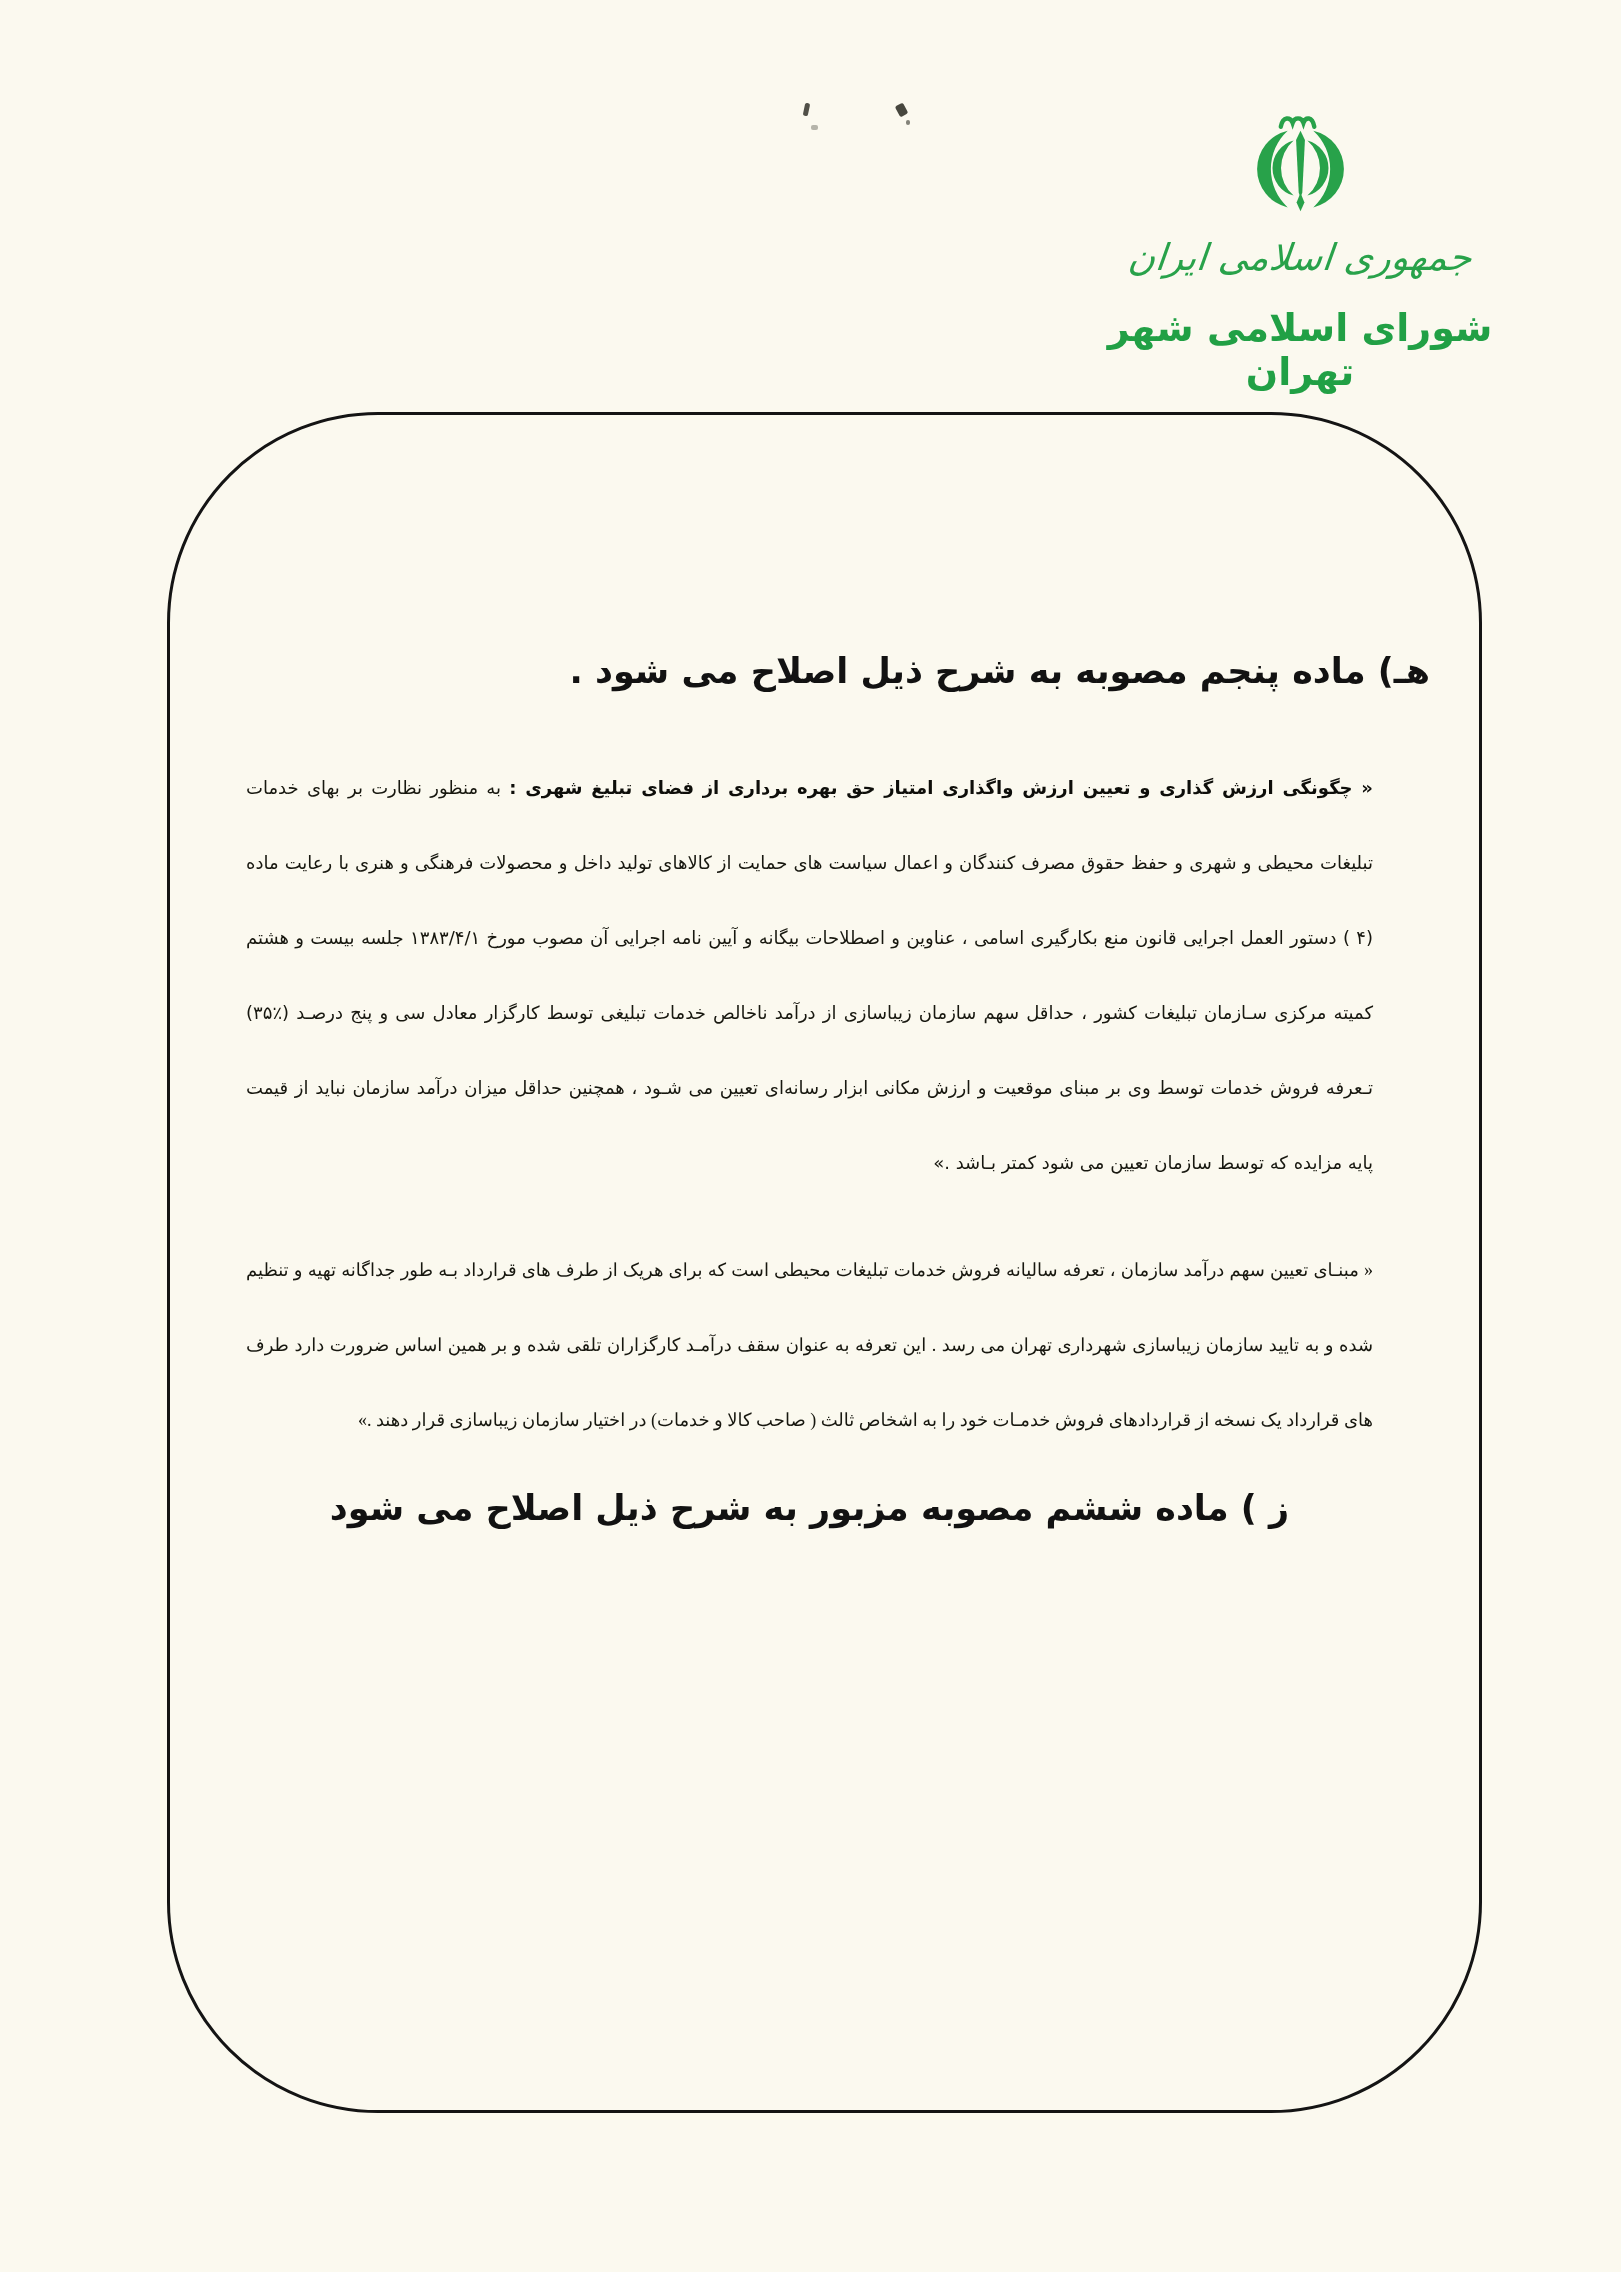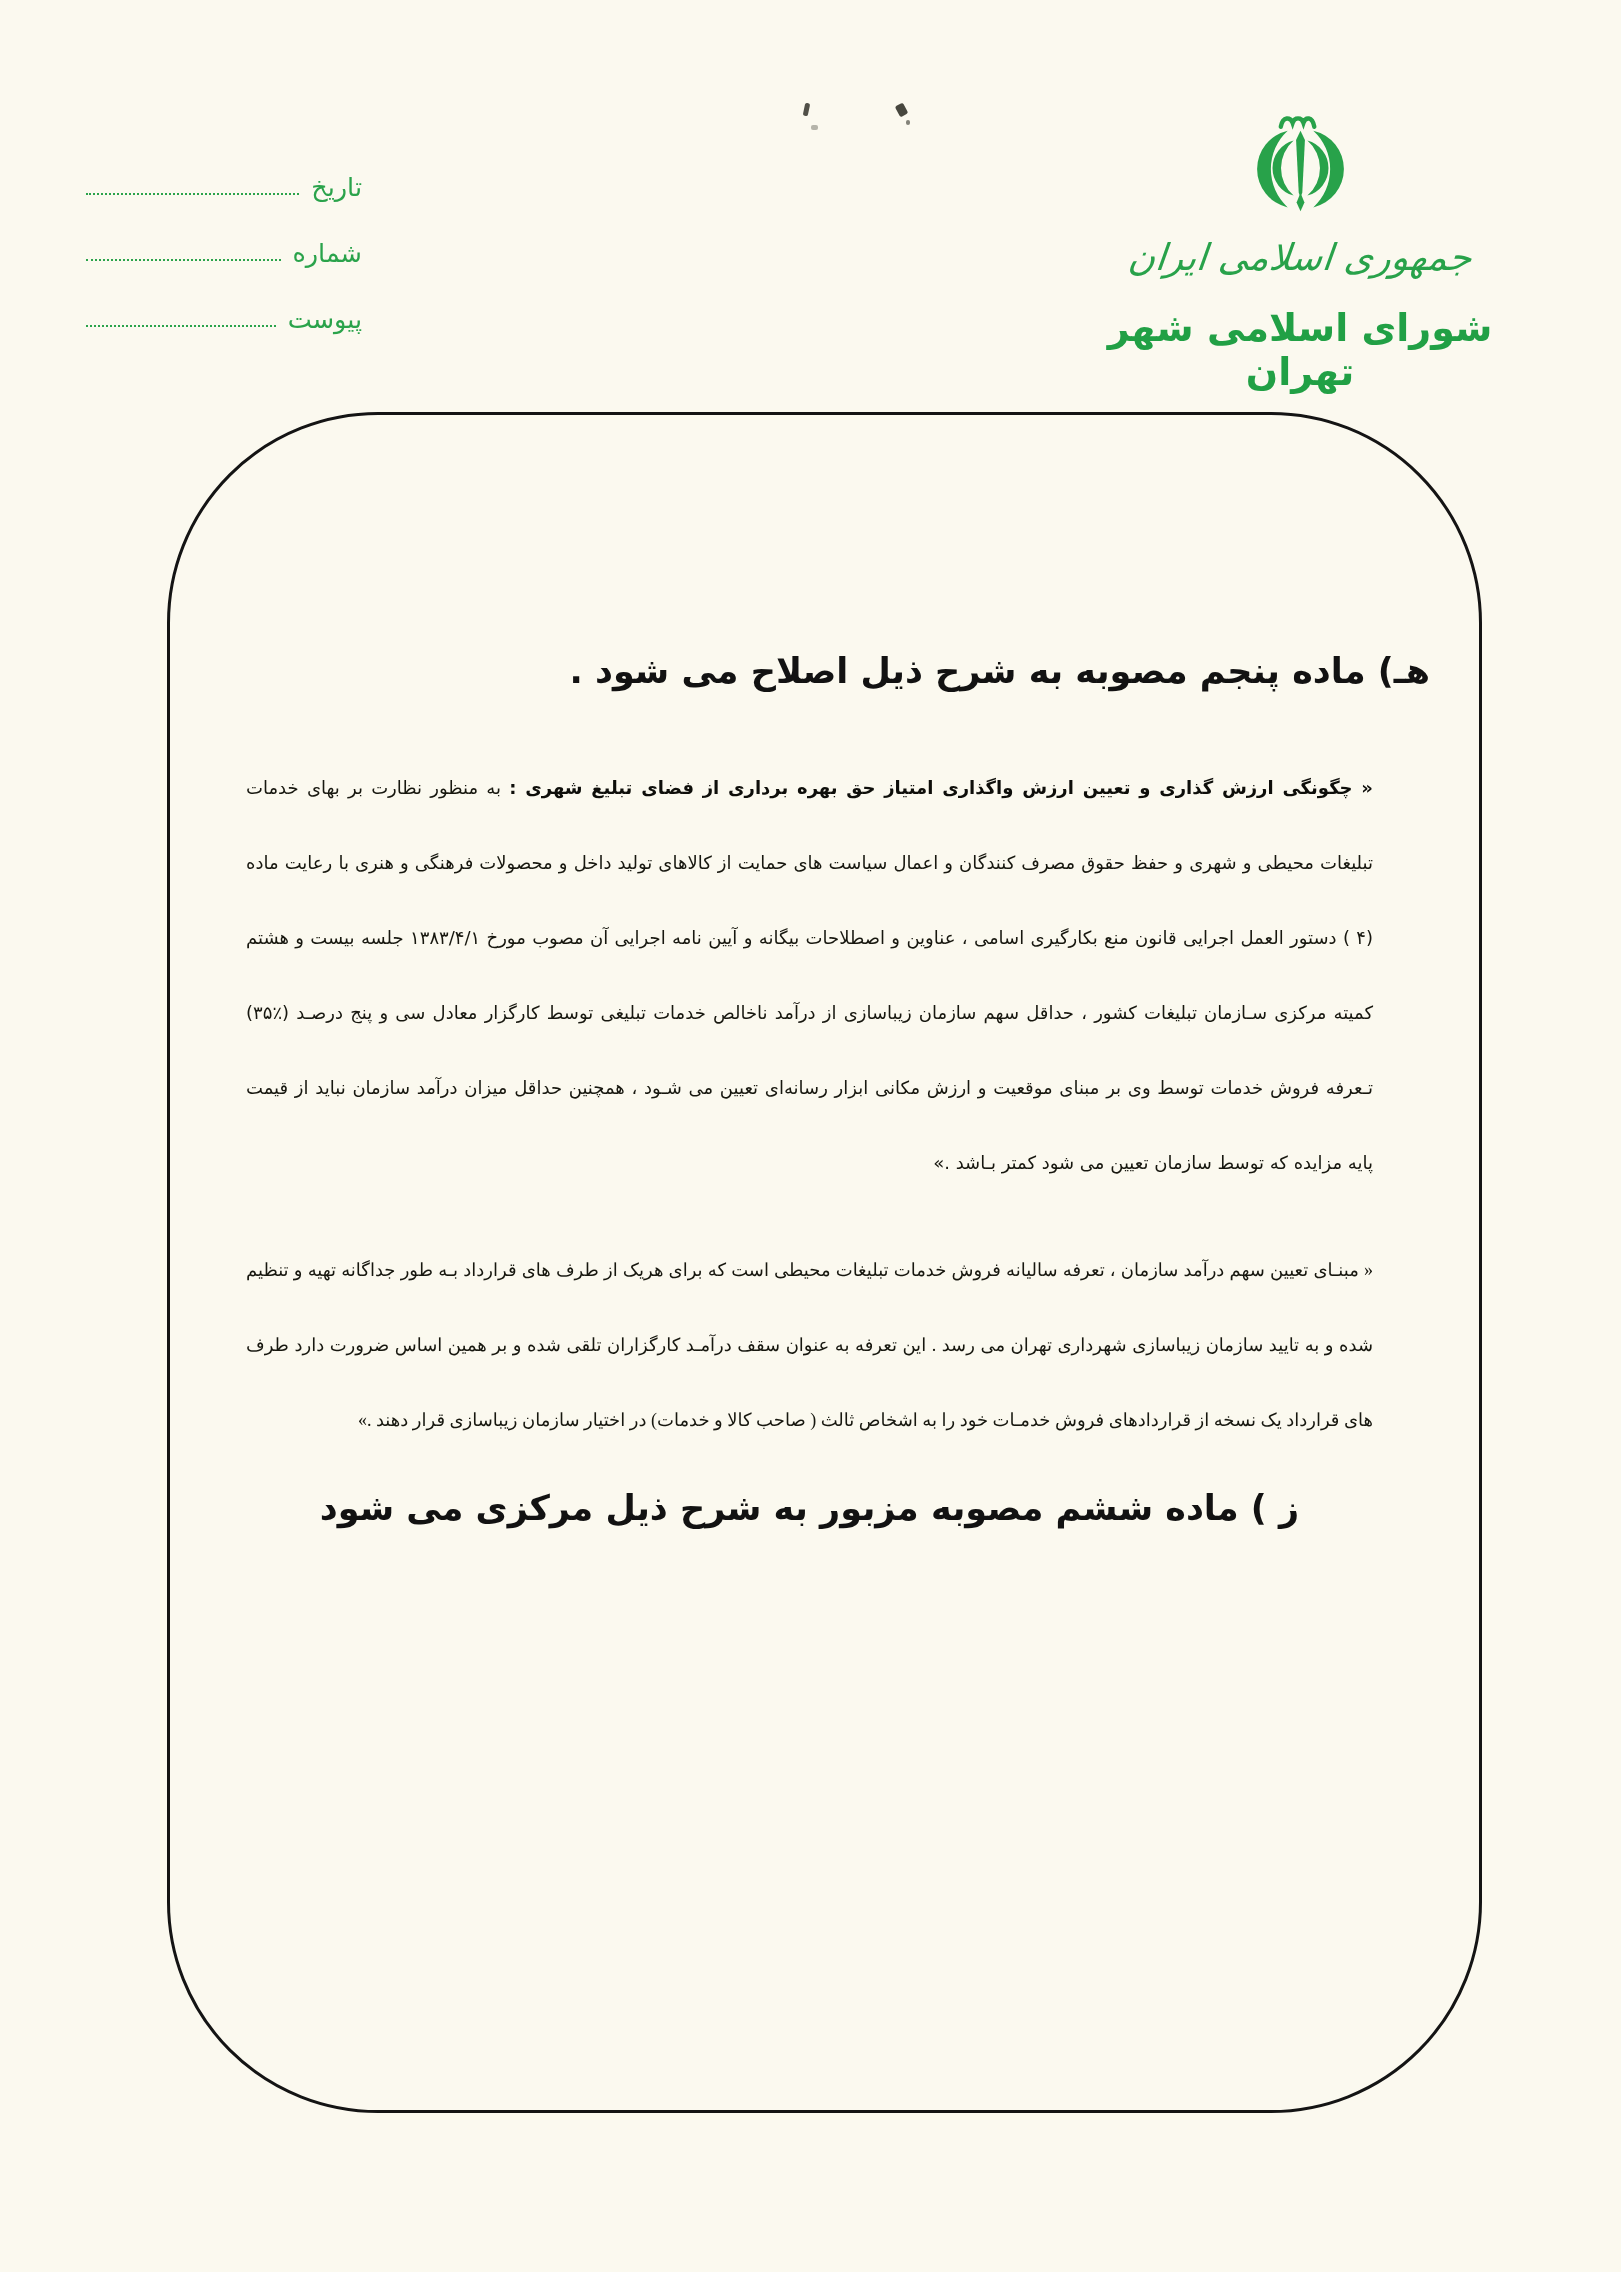--- a/index.html
+++ b/index.html
@@ -129,47 +129,33 @@
         <path d="M53 31 A29 29 0 0 0 53 87 A37 37 0 0 1 53 31 Z"></path>
 
         <path d="M73 21 A40 40 0 0 1 73 99 A53 53 0 0 0 73 21 Z"></path>
         <path d="M47 21 A40 40 0 0 0 47 99 A53 53 0 0 1 47 21 Z"></path>
       </g>
     </svg>
     <div class="republic-line">جمهوری اسلامی ایران</div>
     <div class="council-title">شورای اسلامی شهر تهران</div>
   </div>
 
-  <div class="fields">
-    <div class="field-row">
-      <span class="field-label">تاریخ</span>
-      <span class="field-dots"></span>
-    </div>
-    <div class="field-row">
-      <span class="field-label">شماره</span>
-      <span class="field-dots"></span>
-    </div>
-    <div class="field-row">
-      <span class="field-label">پیوست</span>
-      <span class="field-dots"></span>
-    </div>
-  </div>
 
   <div class="artifact a1"></div>
   <div class="artifact a2"></div>
   <div class="artifact a3"></div>
   <div class="artifact a4"></div>
 
   <div class="frame">
 
     <h2 class="h-first">هـ) ماده پنجم مصوبه به شرح ذیل اصلاح می شود .</h2>
 
     <p class="p-first"><b>« چگونگی ارزش گذاری و تعیین ارزش واگذاری امتیاز حق بهره برداری از فضای تبلیغ شهری :</b> <span>به منظور  نظارت بر بهای خدمات تبلیغات محیطی و شهری و حفظ حقوق مصرف کنندگان و اعمال سیاست های حمایت از کالاهای تولید داخل و محصولات فرهنگی  و هنری با رعایت ماده (۴ ) دستور العمل اجرایی قانون منع بکارگیری اسامی ، عناوین و اصطلاحات بیگانه و آیین نامه  اجرایی آن مصوب مورخ ۱۳۸۳/۴/۱ جلسه بیست و هشتم کمیته مرکزی سـازمان تبلیغات کشور ، حداقل سهم سازمان زیباسازی از درآمد ناخالص خدمات تبلیغی توسط کارگزار معادل سی و پنج درصـد (٪۳۵) تـعرفه فروش خدمات توسط وی بر مبنای موقعیت و ارزش مکانی ابزار  رسانه‌ای تعیین می شـود ، همچنین حداقل میزان درآمد سازمان نباید از قیمت پایه مزایده که توسط سازمان تعیین می شود کمتر بـاشد .»</span></p>
 
 
     <p class="p-second"><span>« مبنـای تعیین سهم درآمد سازمان ، تعرفه سالیانه فروش خدمات تبلیغات محیطی است که برای هریک از طرف های قرارداد بـه طور جداگانه تهیه و تنظیم شده و به تایید سازمان زیباسازی شهرداری تهران می رسد . این تعرفه به عنوان سقف درآمـد کارگزاران تلقی شده و بر همین اساس ضرورت دارد طرف های قرارداد یک نسخه از قراردادهای فروش خدمـات خود را به اشخاص ثالث ( صاحب کالا و خدمات) در اختیار سازمان زیباسازی قرار دهند .»</span></p>
 
-    <h2 class="h-third">ز ) ماده ششم مصوبه مزبور به شرح ذیل مرکزی می شود</h2>
+    <h2 class="h-third">ز ) ماده ششم مصوبه مزبور به شرح ذیل اصلاح می شود</h2>
 
 
   </div>
 </div>
 
 
 </body></html>

